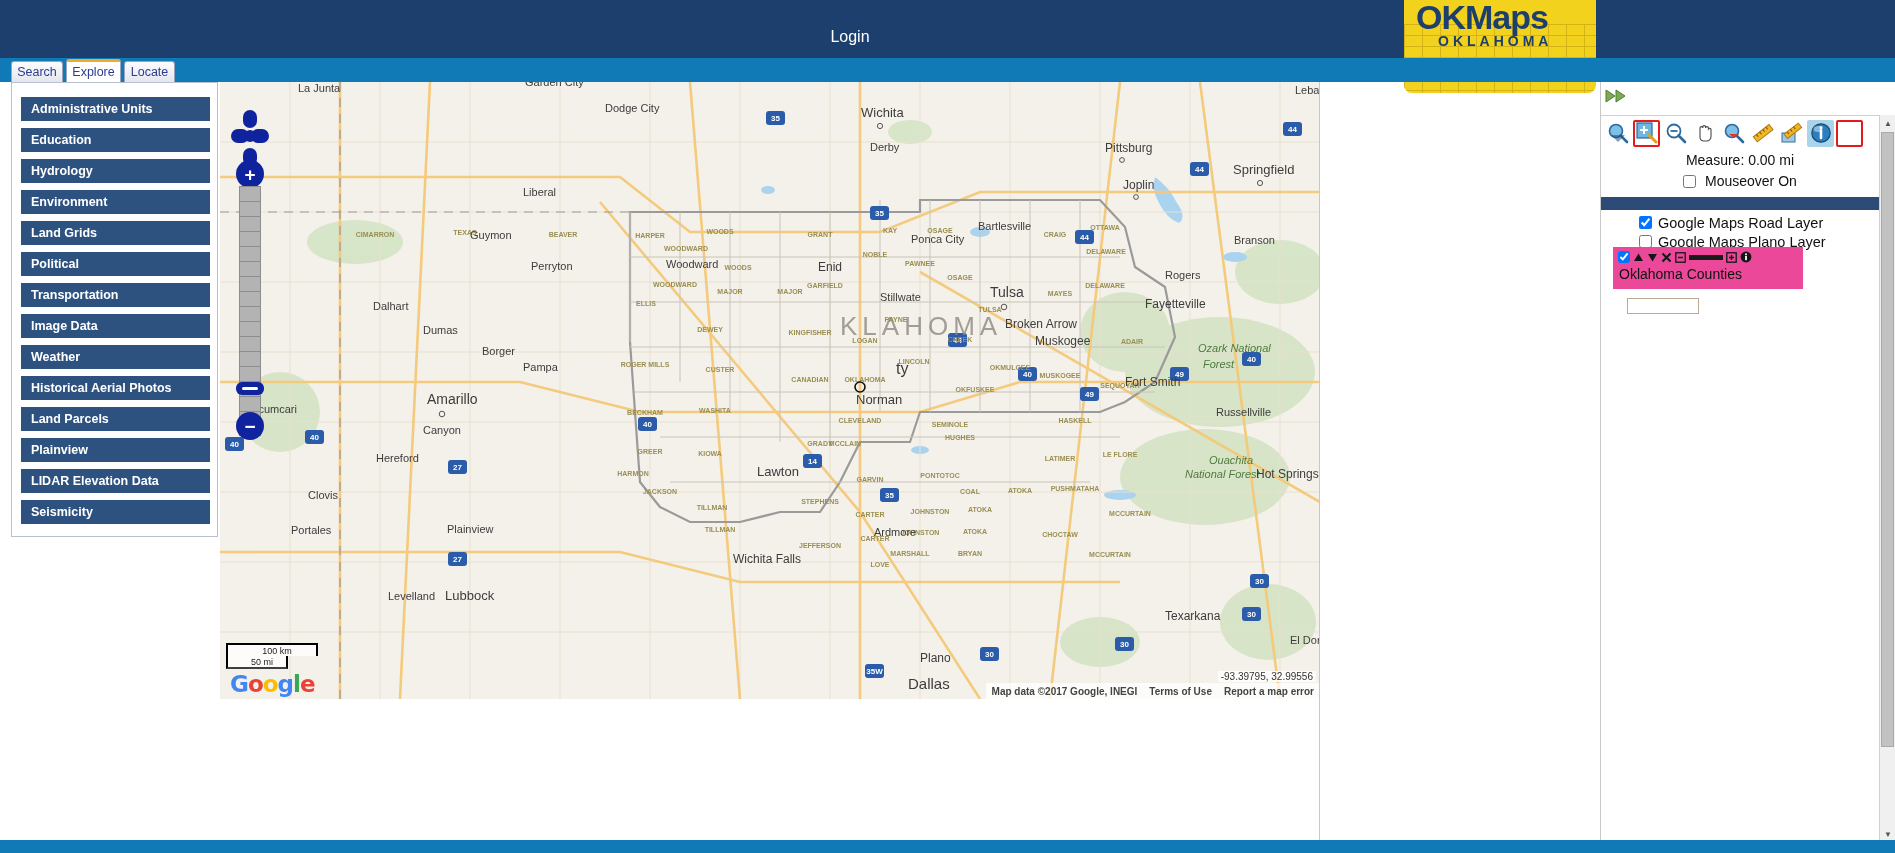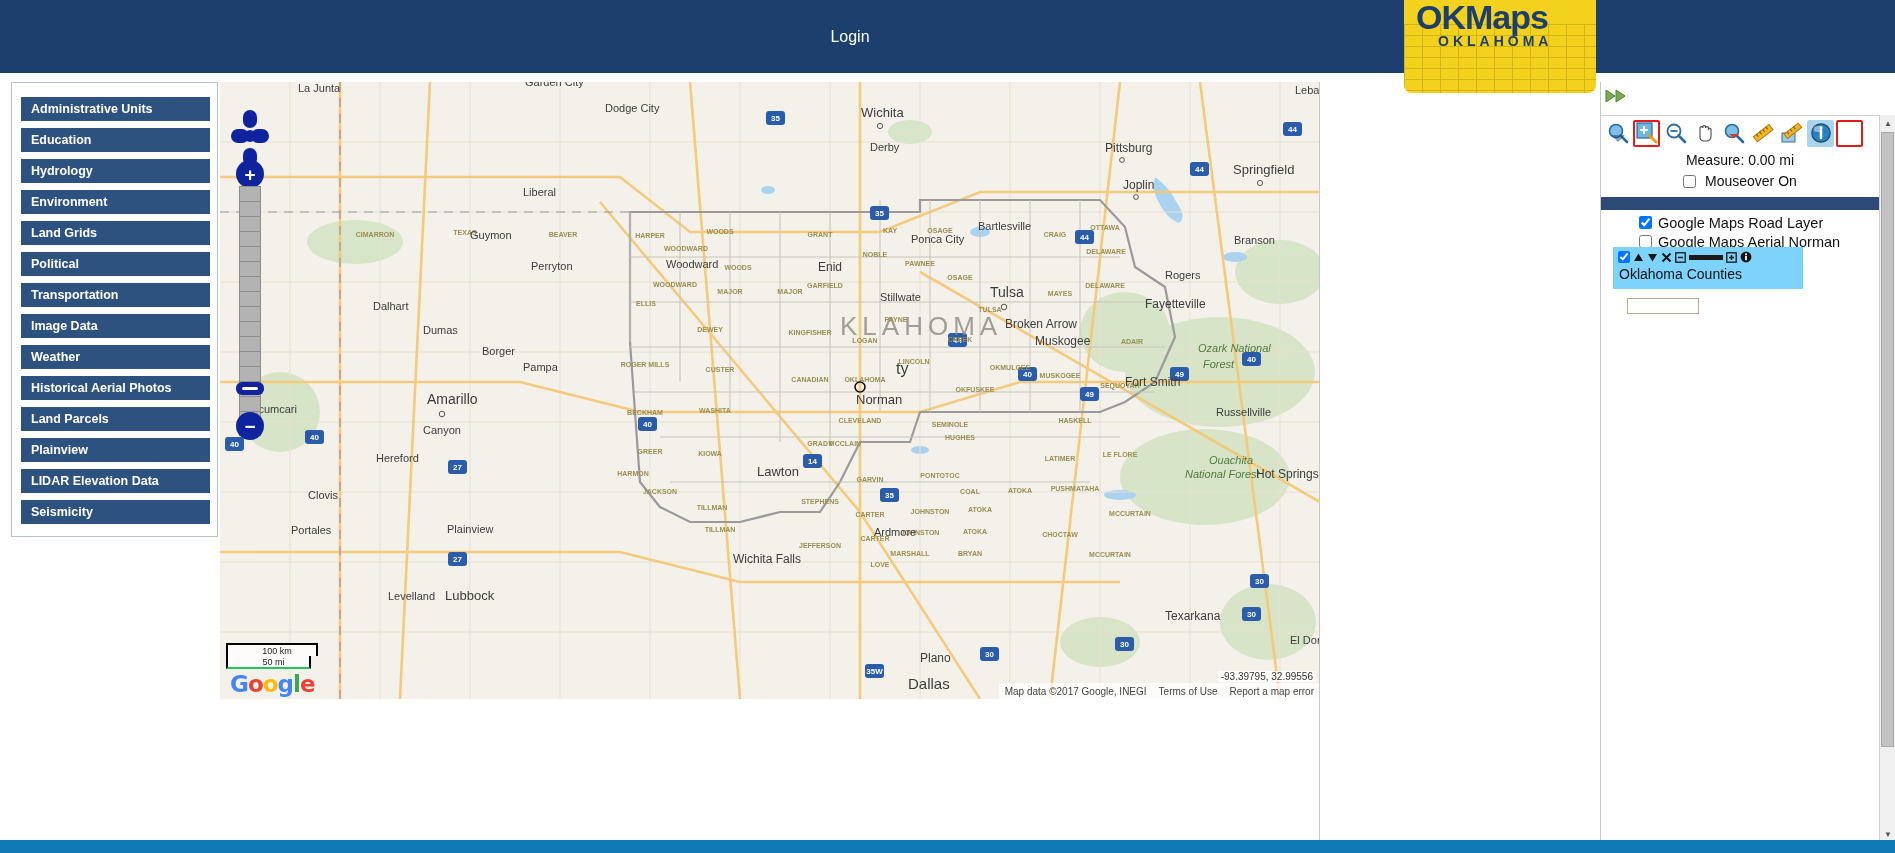--- a/index.html
+++ b/index.html
@@ -114,35 +114,35 @@
     width: 16px; height: 3px; background: #fff; border-radius: 2px;
   }
 
   
   .scalebar { position: absolute; left: 6px; bottom: 30px; width: 92px; font-size: 9px; color: #222; }
   .scalebar .row {
     position: relative; height: 13px; background: rgba(255,255,255,.78);
     text-align: center; line-height: 13px; padding-left: 10px;
   }
   .scalebar .row.km { border: 0; border-top: 2px solid #000; border-left: 2px solid #000; border-right: 2px solid #000; }
-  .scalebar .row.mi { border-bottom: 2px solid #22c55e; border-left: 2px solid #000; width: 85px; border-right: 2px solid #000; }
+  .scalebar .row.mi { border-bottom: 2px solid #404040; border-left: 2px solid #000; width: 62px; border-right: 2px solid #000; }
   .gbrand {
     position: absolute; left: 10px; bottom: 2px;
     font-size: 23px; font-weight: bold; letter-spacing: -1px;
     font-family: "DejaVu Sans", sans-serif;
   }
   .gbrand span:nth-child(1){color:#4285F4}.gbrand span:nth-child(2){color:#EA4335}
   .gbrand span:nth-child(3){color:#FBBC05}.gbrand span:nth-child(4){color:#4285F4}
   .gbrand span:nth-child(5){color:#34A853}.gbrand span:nth-child(6){color:#EA4335}
 
   .attrib {
     position: absolute; right: 0; bottom: 0; height: 16px;
     background: rgba(255,255,255,.75);
     display: flex; align-items: center; gap: 12px;
-    padding: 0 6px; font-size: 10px; color: #444;
+    padding: 0 6px; font-size: 10px; color: #444; font-weight: bold;
   }
   .attrib a { color: #444; text-decoration: none; cursor: pointer; }
   .coords {
     position: absolute; right: 4px; bottom: 17px;
     font-size: 10px; color: #333; background: rgba(255,255,255,.8); padding: 0 3px;
   }
 
   
   .right-panel {
     position: absolute; left: 1600px; top: 82px; width: 295px; height: 760px;
@@ -173,21 +173,21 @@
     position: absolute; left: 0; top: 115px; width: 278px; height: 13px;
     background: #2d4b77;
   }
   .baselayer {
     position: absolute; left: 6px; width: 270px; height: 19px;
     font-size: 14.5px; color: #111; display: flex; align-items: center; margin-left: 32px;
   }
   .baselayer input { margin-right: 6px; }
   .layer-box {
     position: absolute; left: 12px; top: 165px; width: 190px; height: 42px;
-    background: #7dd3fc;
+    background: #ec4899;
   }
   .layer-ctl-row {
     position: absolute; left: 5px; top: 3px; height: 14px;
     display: flex; align-items: center; gap: 3px;
     font-size: 11px; color: #151515;
   }
   .layer-ctl-row .ic { cursor: pointer; display: flex; align-items: center; }
   .opacity-bar { width: 34px; height: 5px; background: #1a1a1a; cursor: pointer; }
   .layer-name {
     position: absolute; left: 6px; top: 19px;
@@ -248,20 +248,31 @@
           <span style="top: 0px; left: 126px; width: 1px; height: 69px;"></span>
           <span style="top: 0px; left: 144px; width: 1px; height: 69px;"></span>
           <span style="top: 0px; left: 162px; width: 1px; height: 69px;"></span>
           <span style="top: 0px; left: 180px; width: 1px; height: 69px;"></span>
         </div>
       <div class="logo-text">OKMaps</div>
       <div class="logo-sub">OKLAHOMA</div>
     </div>
   </div>
 
+  <div class="tabbar">
+    <div class="tab" style="left:11px;width:52px">
+      <span>Search</span>
+    </div>
+    <div class="tab active" style="left:66px;width:55px">
+      <span>Explore</span>
+    </div>
+    <div class="tab" style="left:124px;width:51px">
+      <span>Locate</span>
+    </div>
+  </div>
 
   <div class="explore-panel">
     <div class="cat-btn" style="top:14px">
         <span>Administrative Units</span>
       </div>
     <div class="cat-btn" style="top:45px">
         <span>Education</span>
       </div>
     <div class="cat-btn" style="top:76px">
         <span>Hydrology</span>
@@ -731,21 +742,21 @@
     </div>
 
     <div class="navy-divider"></div>
 
     <div class="baselayer" style="top:131px">
       <input type="checkbox" checked="" style="">
       <span>Google Maps Road Layer</span>
     </div>
     <div class="baselayer" style="top:150px">
       <input type="checkbox" style="">
-      <span>Google Maps Aerial Norman</span>
+      <span>Google Maps Plano Layer</span>
     </div>
 
     <div class="layer-box">
       <div class="layer-ctl-row">
         <input type="checkbox" checked="" style="width: 12px; height: 12px; margin: 0px;">
         <span class="ic">
           <svg width="11" height="11" viewBox="0 0 11 11">
               <path d="M5.5 1.5 L10 9 L1 9 Z" fill="#151515"></path>
             </svg>
         </span>

